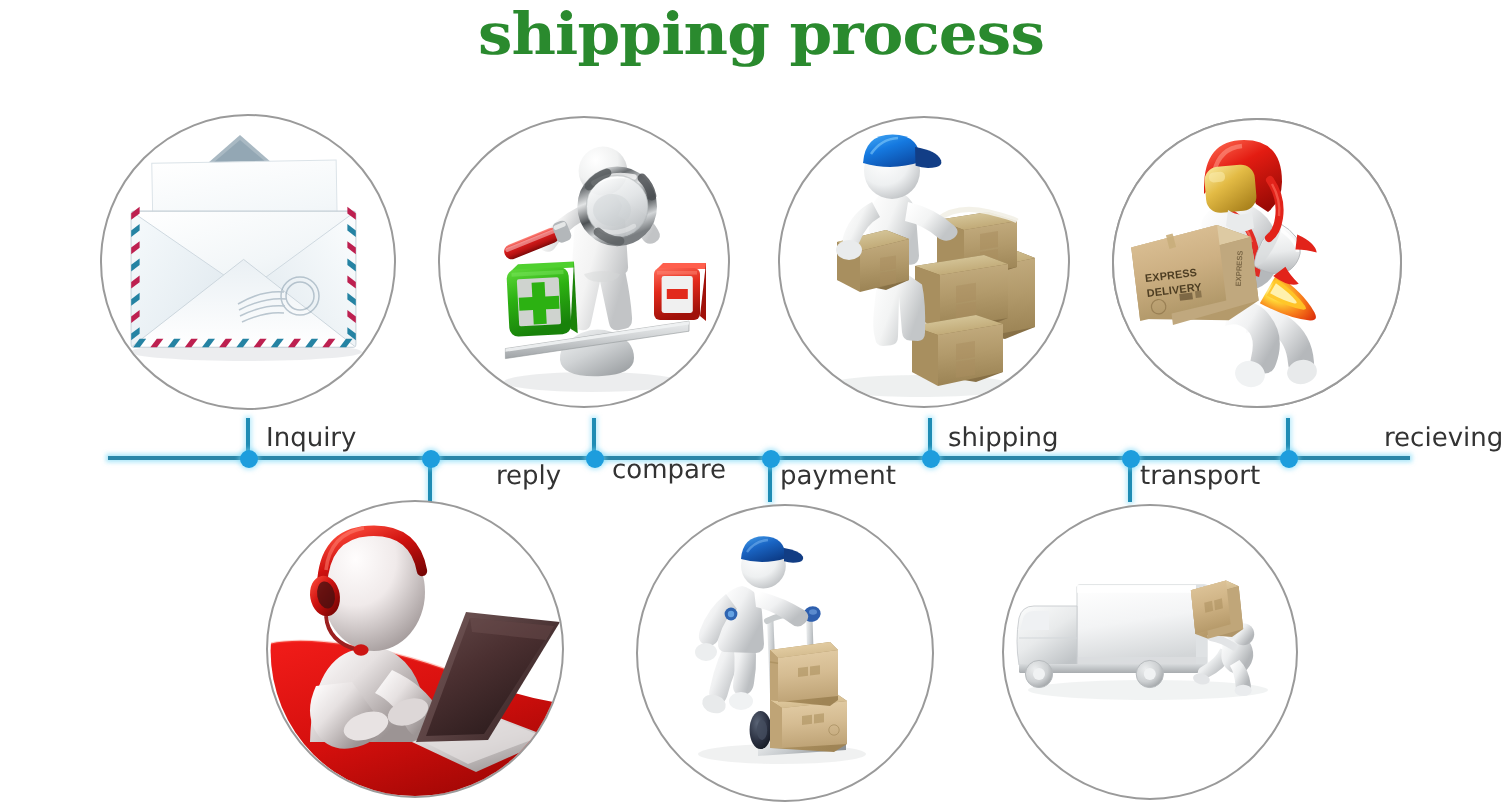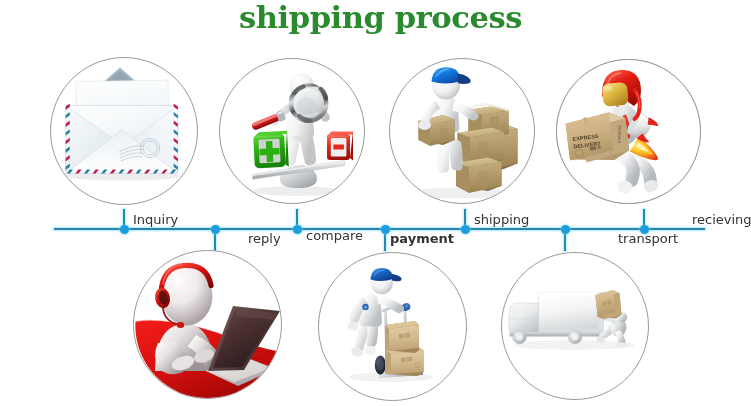--- a/index.html
+++ b/index.html
@@ -45,31 +45,31 @@
         <div class="lbl" style="left: 220px; top: 231px; margin-left: 28px;">reply</div>
       </div>
       <div class="node">
         <div class="tick" style="left: 295.9px; top: 209px; height: 21px;"></div>
         <div class="dot" style="left: 292.5px; top: 225px;"></div>
         <div class="lbl" style="left: 306px; top: 212px; margin-top: 16px;">compare</div>
       </div>
       <div class="node">
         <div class="tick" style="left: 383.9px; top: 229.5px; height: 21px;"></div>
         <div class="dot" style="left: 380.5px; top: 225px;"></div>
-        <div class="lbl" style="left: 390px; top: 231px; font-weight: bold;">payment</div>
+        <div class="lbl" style="left: 390px; top: 231px;">payment</div>
       </div>
       <div class="node">
         <div class="tick" style="left: 463.9px; top: 209px; height: 21px;"></div>
         <div class="dot" style="left: 460.5px; top: 225px;"></div>
         <div class="lbl" style="left: 474px; top: 212px;">shipping</div>
       </div>
       <div class="node">
         <div class="tick" style="left: 563.9px; top: 229.5px; height: 21px;"></div>
         <div class="dot" style="left: 560.5px; top: 225px;"></div>
-        <div class="lbl" style="left: 570px; top: 231px; margin-left: 48px;">transport</div>
+        <div class="lbl" style="left: 570px; top: 231px;">transport</div>
       </div>
       <div class="node">
         <div class="tick" style="left: 642.9px; top: 209px; height: 21px;"></div>
         <div class="dot" style="left: 639.5px; top: 225px;"></div>
         <div class="lbl" style="left: 648px; top: 212px; margin-left: 44px;">recieving</div>
       </div>
     </div>
 
   <div class="circle c1">
     <svg viewBox="0 0 148 148" width="148" height="148">

